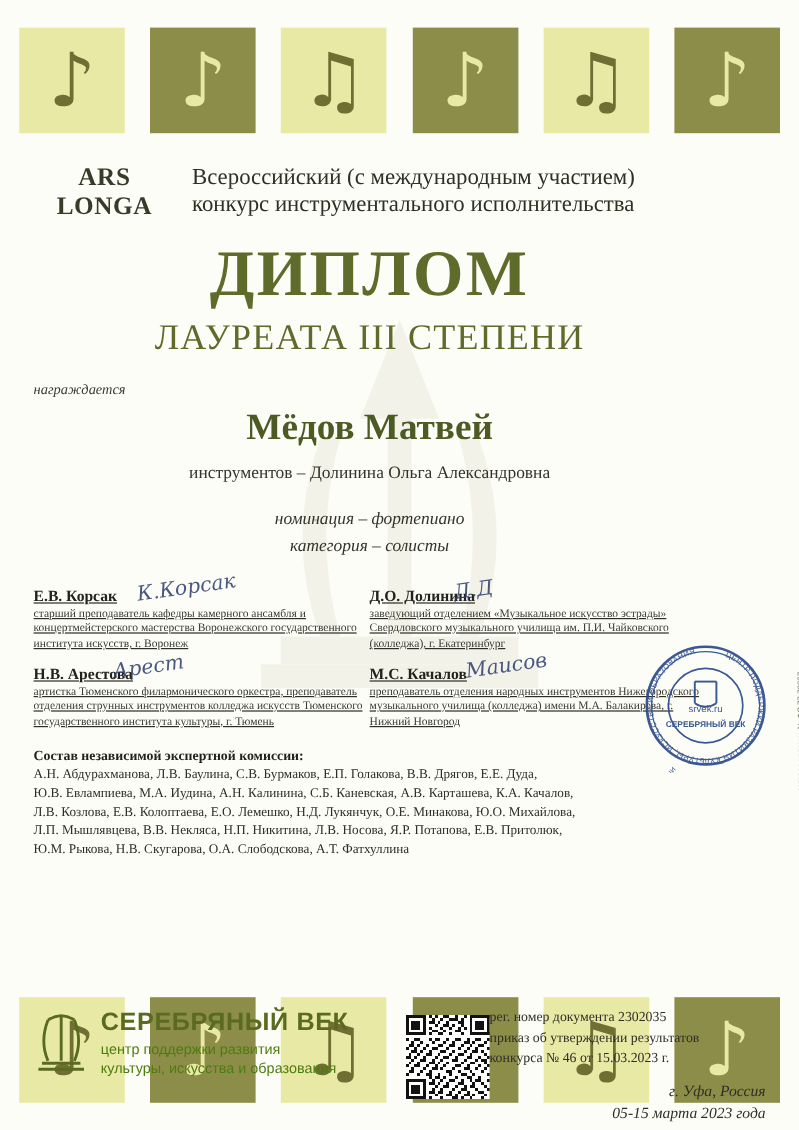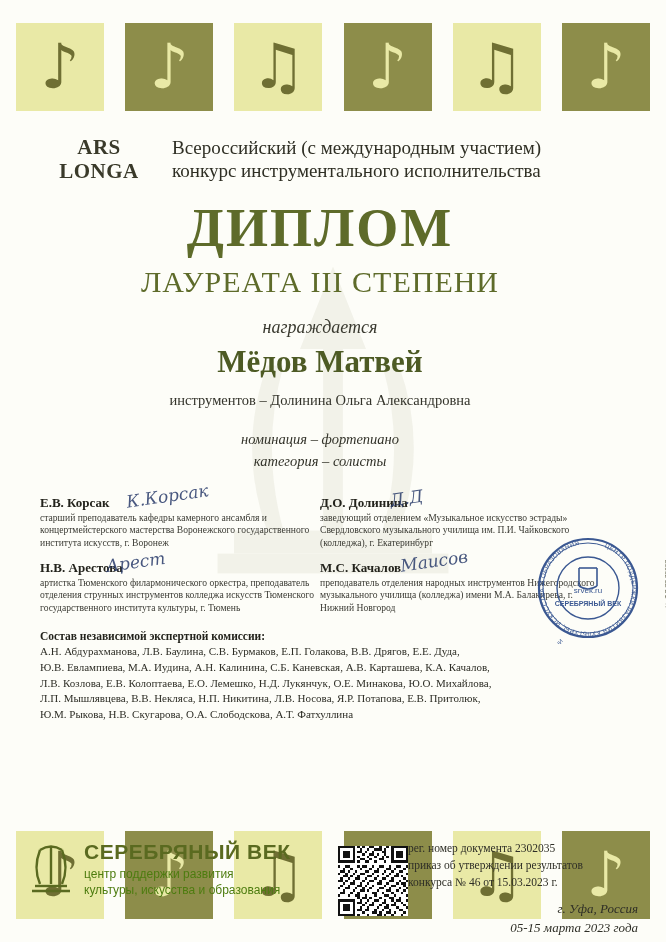--- a/index.html
+++ b/index.html
@@ -63,21 +63,21 @@
     transform: translate(-50%, -50%);
     width: 330px;
     height: 330px;
     opacity: 0.07;
     pointer-events: none;
   }
 
   
   .content {
     position: absolute;
-    left: 12px;
+    left: 0;
     top: 124px;
     width: 616px;
     height: 694px;
     box-sizing: border-box;
     padding: 8px 28px 0 28px;
   }
 
   .org-row {
     display: flex;
     align-items: center;
@@ -113,22 +113,21 @@
     line-height: 1;
   }
   .laureate {
     text-align: center;
     font-size: 30px;
     letter-spacing: 1px;
     color: #5e6b2a;
     margin-top: 10px;
   }
   .awarded {
-    text-align: center;
-    font-size: 18px;
+    font-size: 12px;
     font-style: italic;
     color: #3a3a30;
     margin-top: 18px;
   }
   .laureate-name {
     text-align: center;
     font-size: 31px;
     font-weight: bold;
     color: #4d5a24;
     margin-top: 6px;
@@ -154,20 +153,21 @@
     color: #33332a;
     margin-top: 20px;
     line-height: 1.5;
   }
 
   
   .jury {
     margin-top: 22px;
     display: flex;
     gap: 0;
+    text-decoration: underline;
   }
   .jury-col { width: 50%; }
   .jury-member { margin-bottom: 10px; position: relative; }
   .jury-name {
     font-size: 13px;
     font-weight: bold;
     color: #23231c;
   }
   .jury-role {
     font-size: 9.6px;

